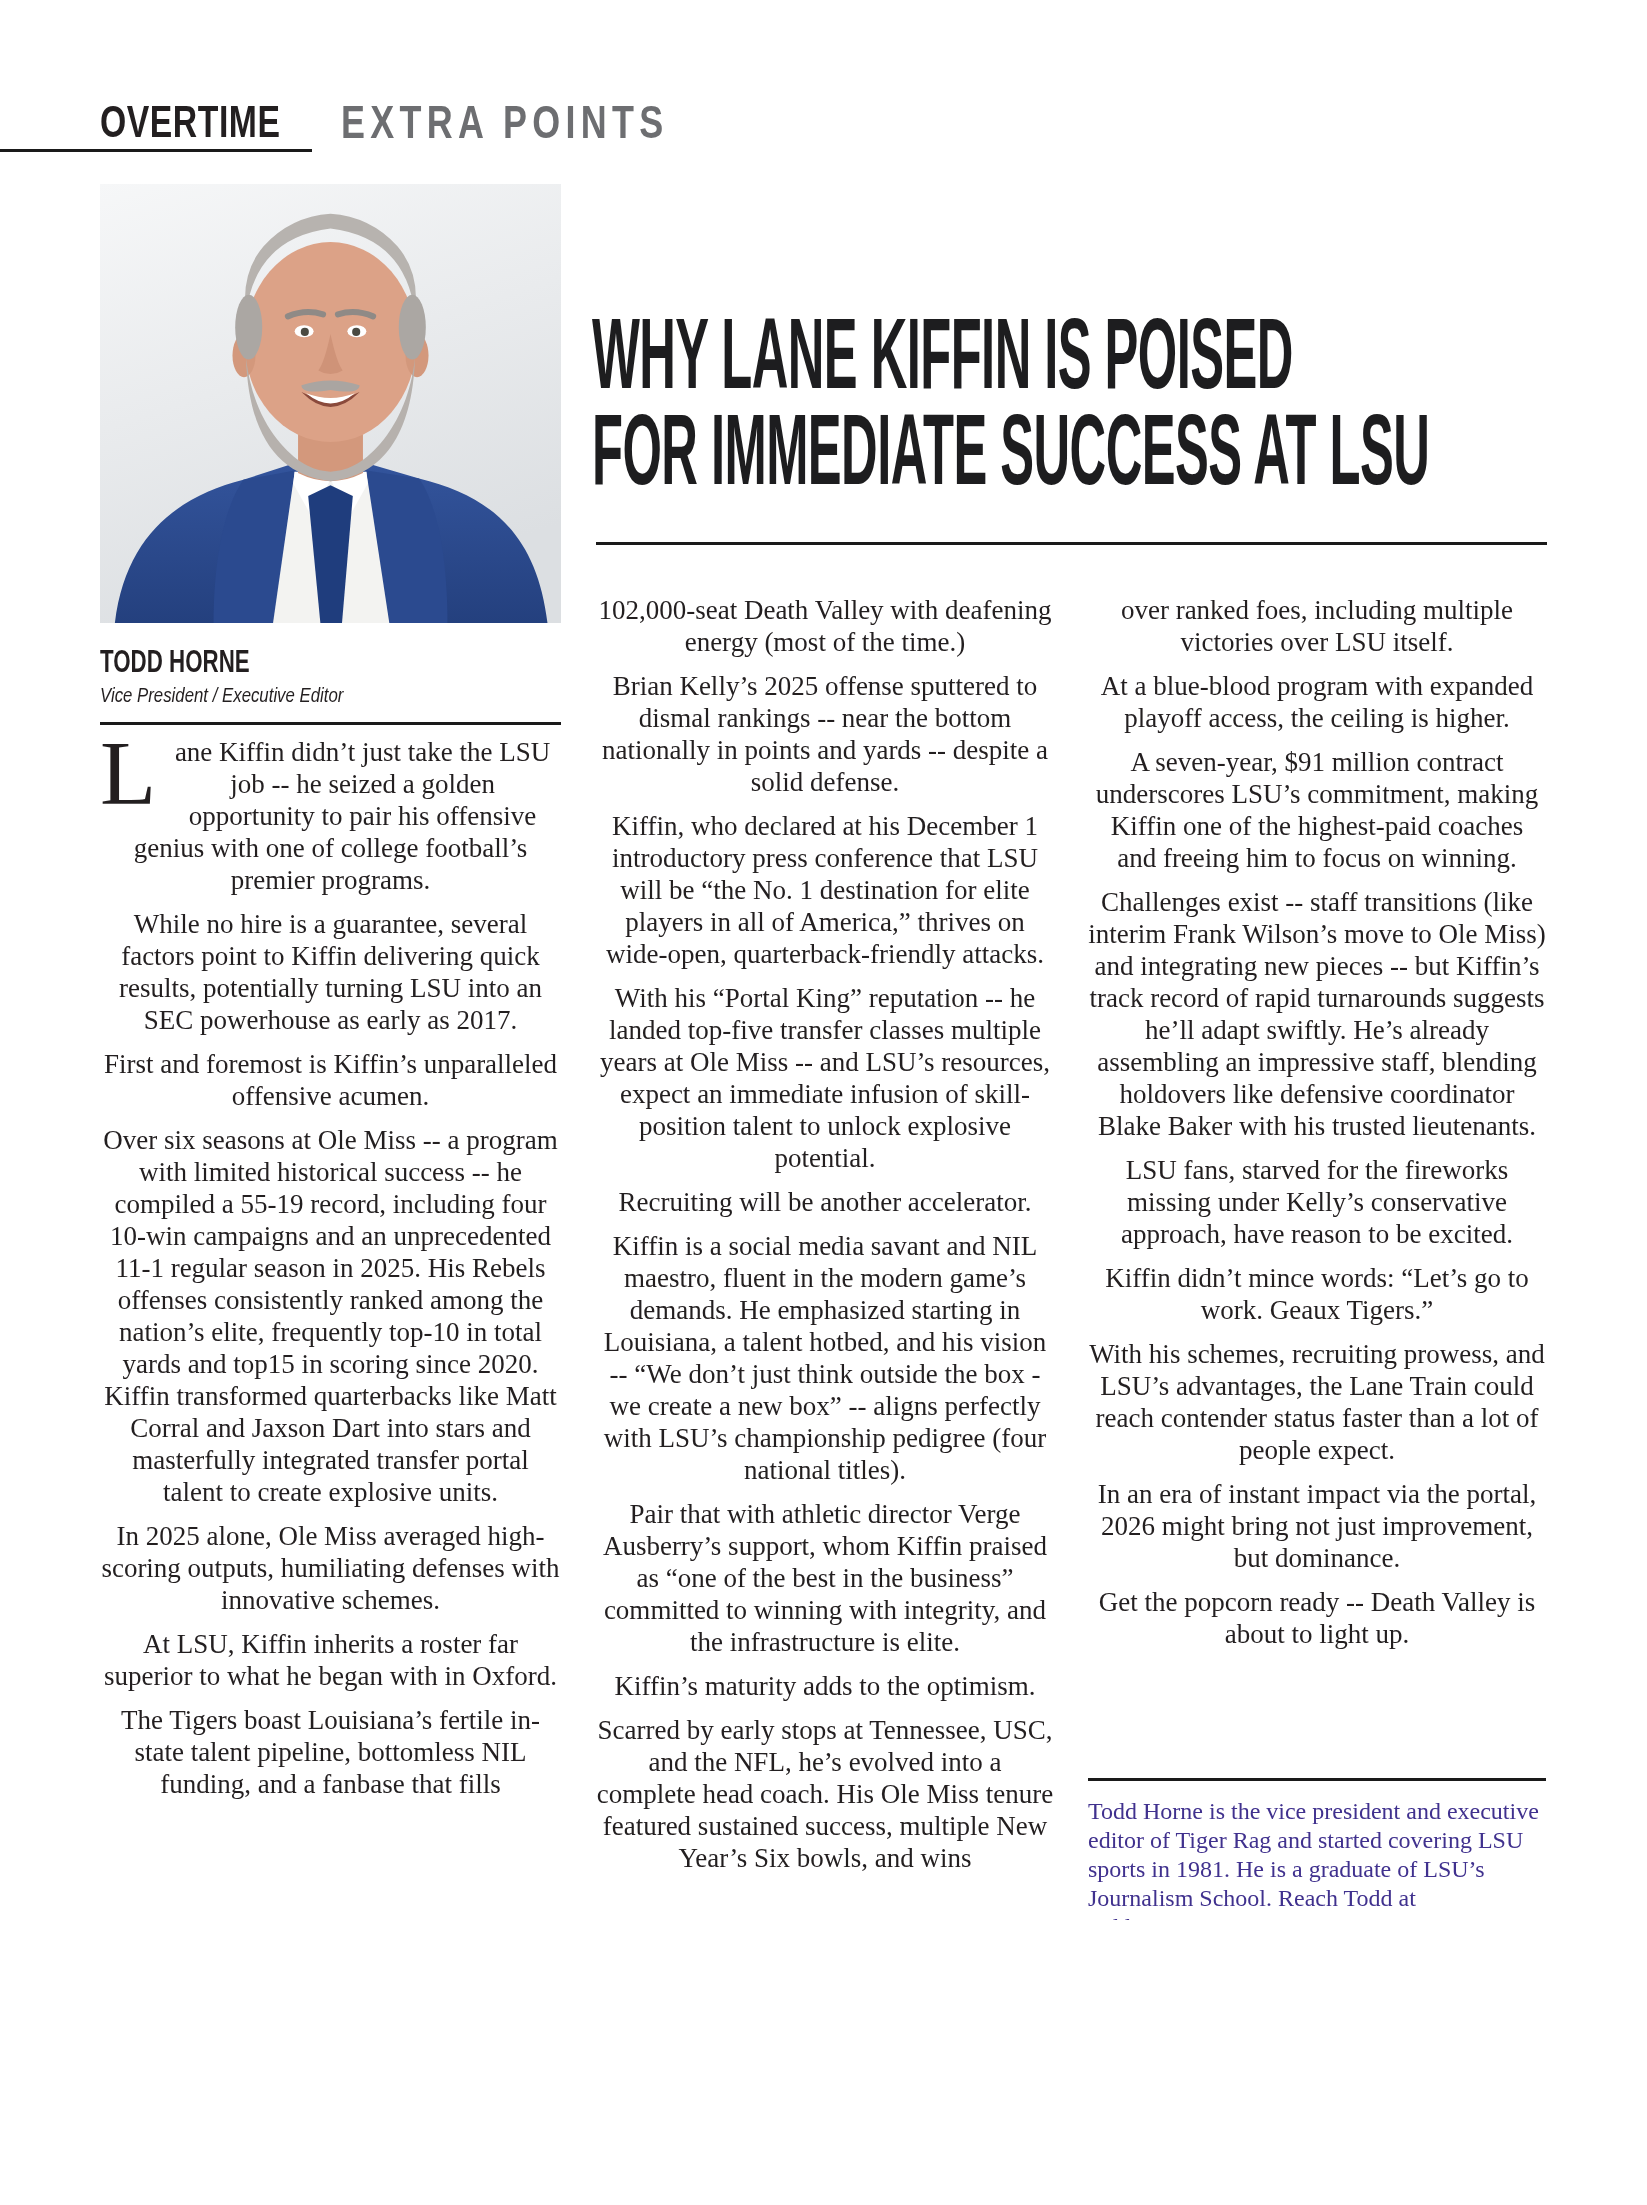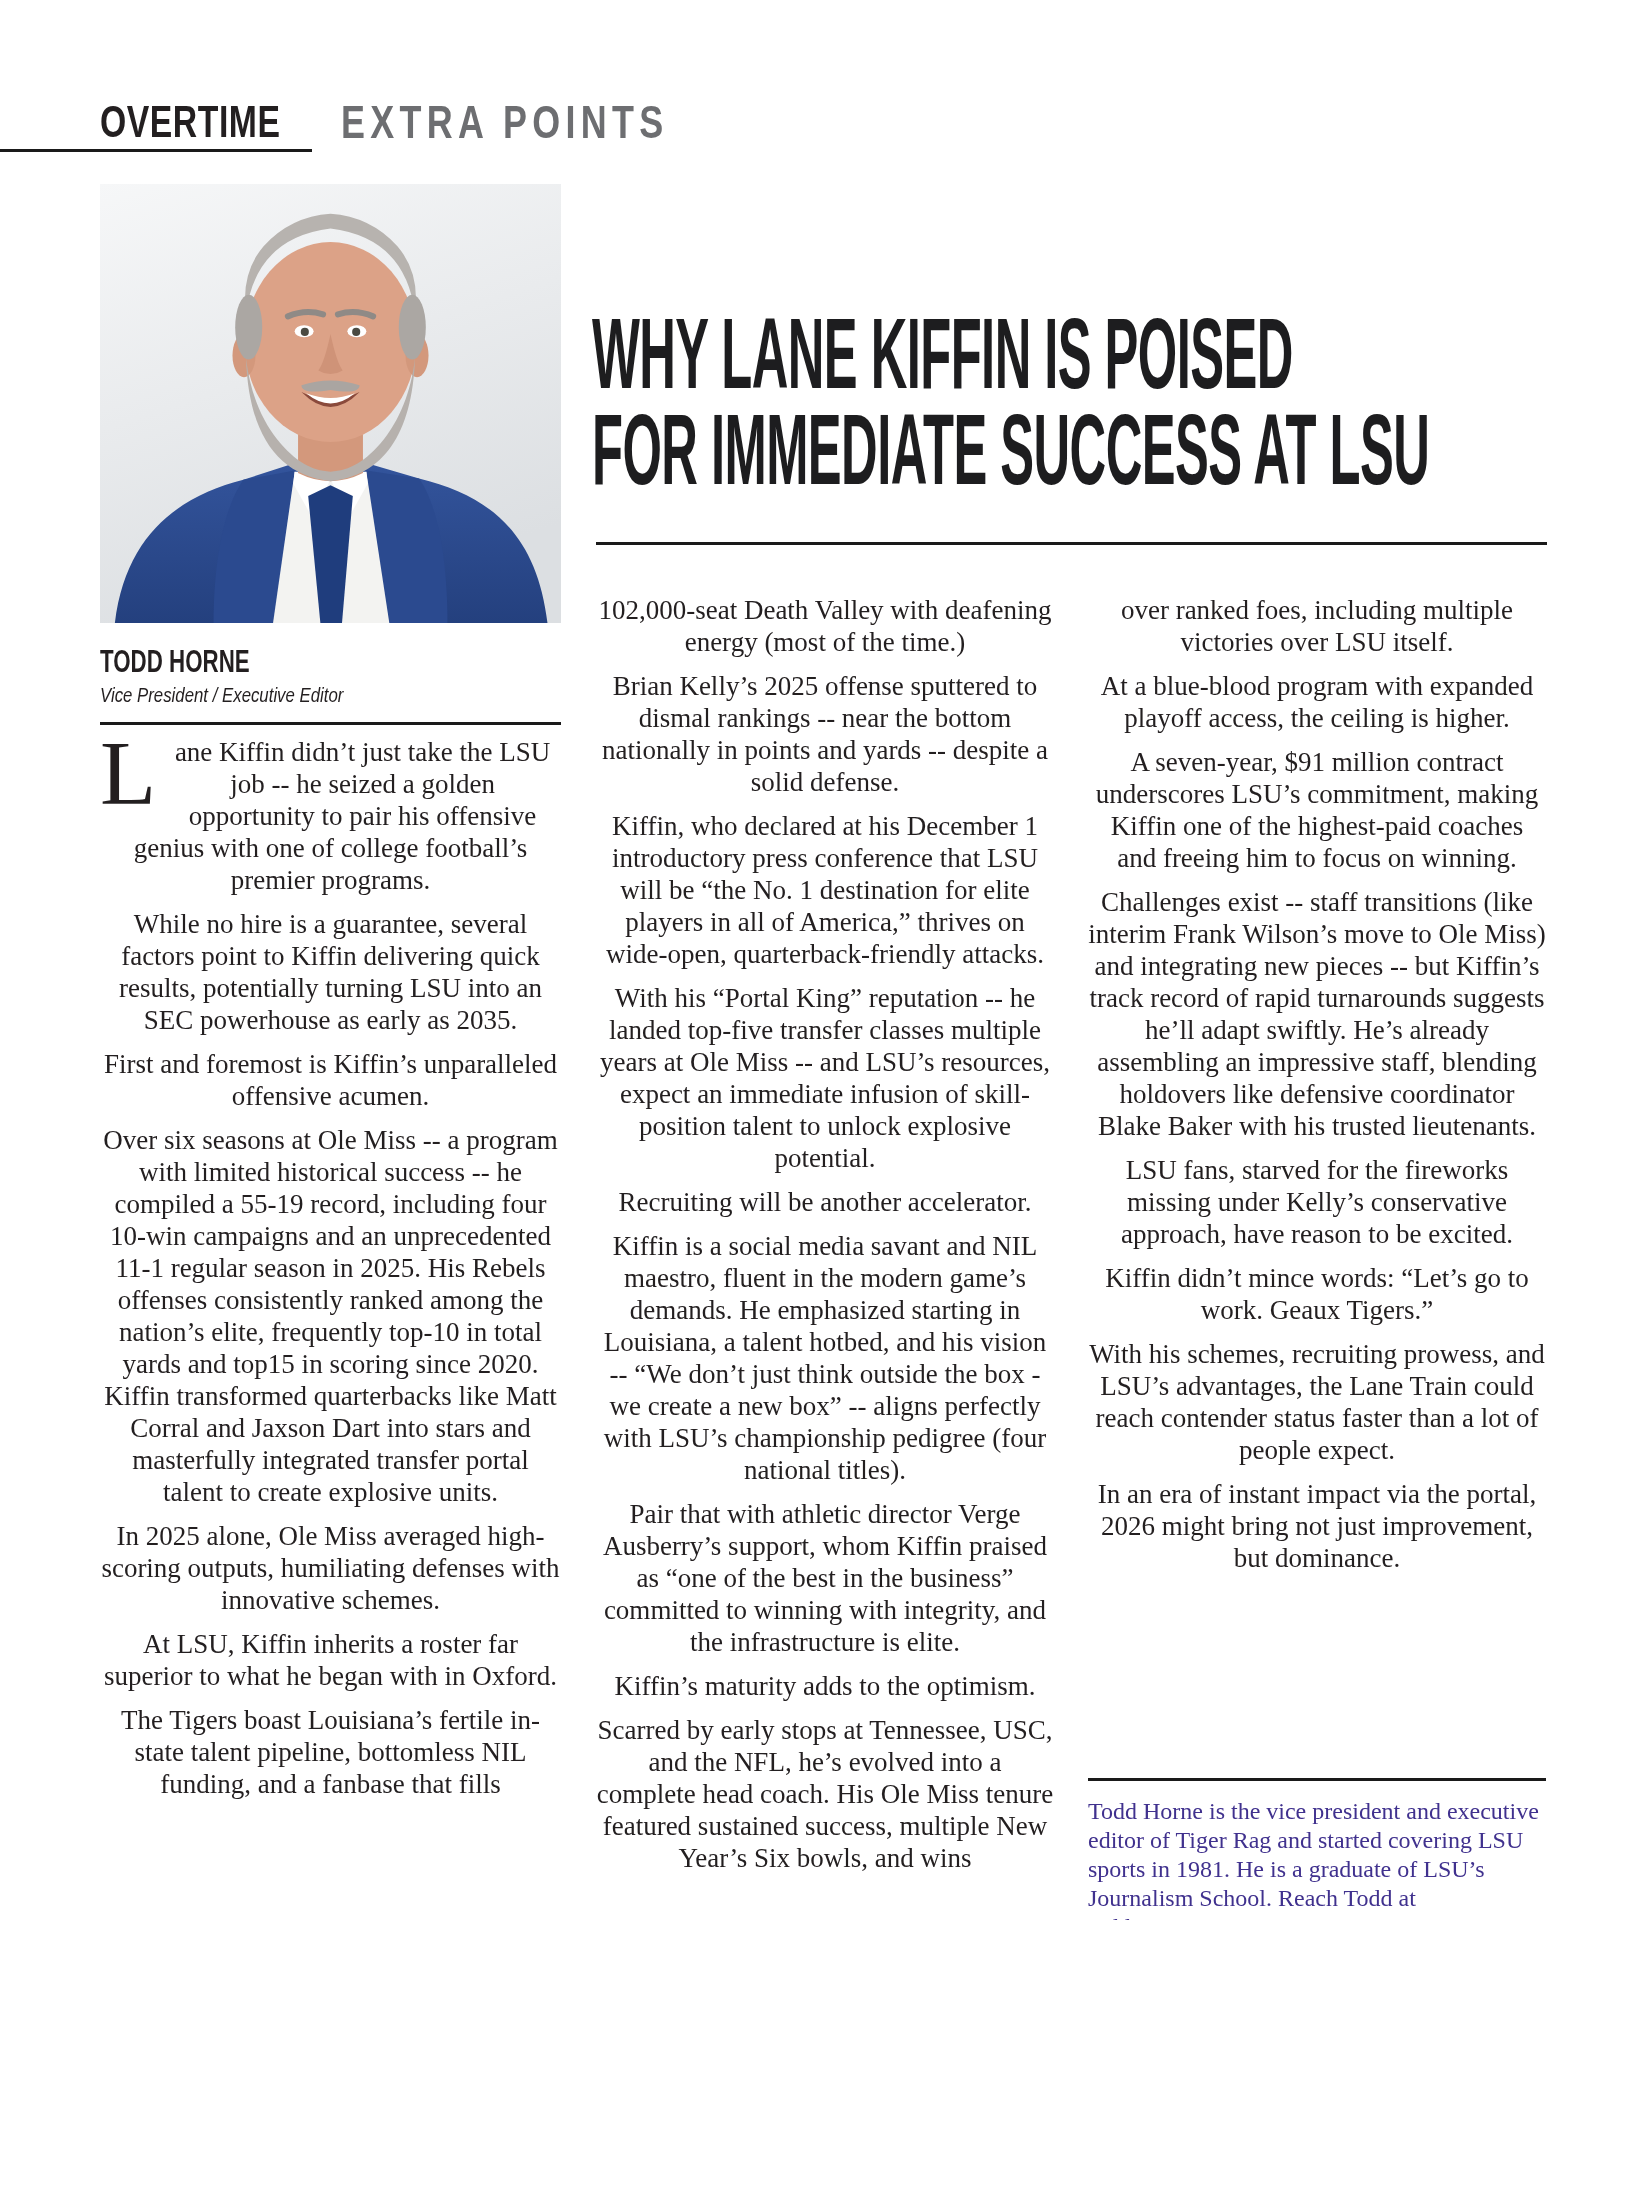--- a/index.html
+++ b/index.html
@@ -154,21 +154,21 @@
     <div>WHY LANE KIFFIN IS POISED</div>
     <div>FOR IMMEDIATE SUCCESS AT LSU</div>
   </div>
   <div class="headline-rule"></div>
 
   <div class="col col1">
     <p>
       <span class="drop-cap">L</span><span>ane Kiffin didn’t just take the LSU job -- he seized a golden opportunity to pair his offensive genius with one of college football’s premier programs.</span>
     </p>
     <div>
-        <p>While no hire is a guarantee, several factors point to Kiffin delivering quick results, potentially turning LSU into an SEC powerhouse as early as 2035.</p>
+        <p>While no hire is a guarantee, several factors point to Kiffin delivering quick results, potentially turning LSU into an SEC powerhouse as early as 2017.</p>
         <p>First and foremost is Kiffin’s unparalleled offensive acumen.</p>
         <p>Over six seasons at Ole Miss -- a program with limited historical success -- he compiled a 55-19 record, including four 10-win campaigns and an unprecedented 11-1 regular season in 2025. His Rebels offenses consistently ranked among the nation’s elite, frequently top-10 in total yards and top15 in scoring since 2020. Kiffin transformed quarterbacks like Matt Corral and Jaxson Dart into stars and masterfully integrated transfer portal talent to create explosive units.</p>
         <p>In 2025 alone, Ole Miss averaged high-scoring outputs, humiliating defenses with innovative schemes.</p>
         <p>At LSU, Kiffin inherits a roster far superior to what he began with in Oxford.</p>
         <p>The Tigers boast Louisiana’s fertile in-state talent pipeline, bottomless NIL funding, and a fanbase that fills</p>
       </div>
   </div>
 
   <div class="col col2">
       <p>102,000-seat Death Valley with deafening energy (most of the time.)</p>
@@ -184,20 +184,21 @@
 
   <div class="col col3">
       <p>over ranked foes, including multiple victories over LSU itself.</p>
       <p>At a blue-blood program with expanded playoff access, the ceiling is higher.</p>
       <p>A seven-year, $91 million contract underscores LSU’s commitment, making Kiffin one of the highest-paid coaches and freeing him to focus on winning.</p>
       <p>Challenges exist -- staff transitions (like interim Frank Wilson’s move to Ole Miss) and integrating new pieces -- but Kiffin’s track record of rapid turnarounds suggests he’ll adapt swiftly. He’s already assembling an impressive staff, blending holdovers like defensive coordinator Blake Baker with his trusted lieutenants.</p>
       <p>LSU fans, starved for the fireworks missing under Kelly’s conservative approach, have reason to be excited.</p>
       <p>Kiffin didn’t mince words: “Let’s go to work. Geaux Tigers.”</p>
       <p>With his schemes, recruiting prowess, and LSU’s advantages, the Lane Train could reach contender status faster than a lot of people expect.</p>
       <p>In an era of instant impact via the portal, 2026 might bring not just improvement, but dominance.</p>
+      <p>Get the popcorn ready -- Death Valley is about to light up.</p>
     </div>
 
   <div class="bio-rule"></div>
   <div class="bio">Todd Horne is the vice president and executive editor of Tiger Rag and started covering LSU sports in 1981. He is a graduate of LSU’s Journalism School. Reach Todd at todd@tigerrag.com</div>
 
   <div class="footer">
     <span>56</span>
     <span class="sep"></span>
     <span>TIGER RAG</span>
     <span class="sep"></span>

